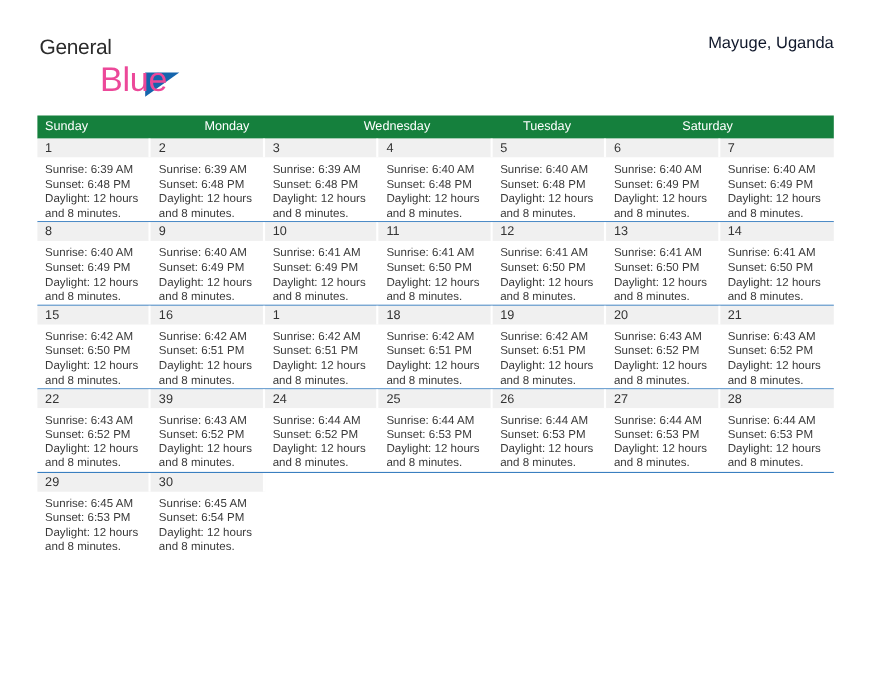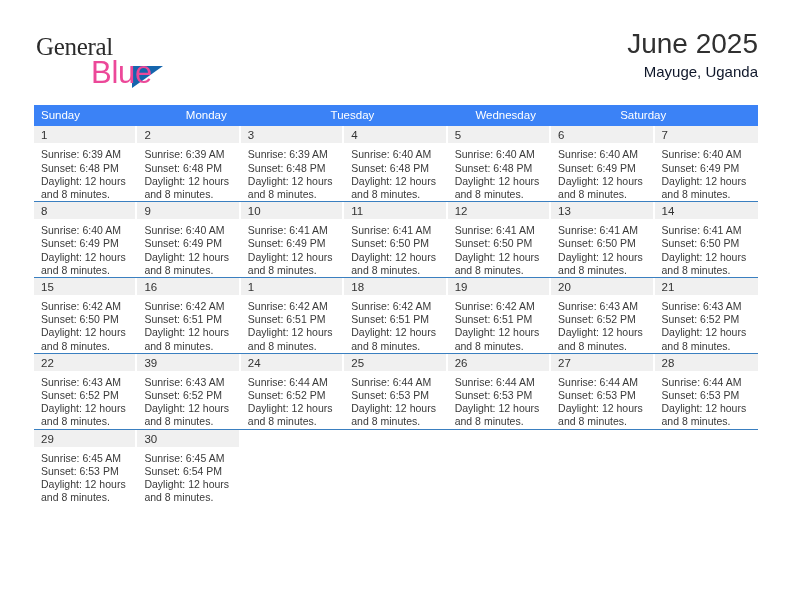--- a/index.html
+++ b/index.html
@@ -33,24 +33,24 @@
     position: absolute;
     left: 0;
     top: 0;
     width: 260px;
     height: 62px;
   }
   .brand-general {
     position: absolute;
     left: 2px;
     top: 6px;
-    font-size: 25px;
+    font-size: 19px;
     letter-spacing: -0.3px;
     color: #2b2b2b;
-    font-family: Liberation Serif, serif;
+    font-family: Liberation Sans, sans-serif;
     line-height: 1;
   }
   .brand-blue {
     position: absolute;
     left: 57px;
     top: 29px;
     font-size: 31px;
     letter-spacing: -0.3px;
     color: #ec4899;
     font-family: "Liberation Sans", sans-serif;
@@ -90,21 +90,21 @@
   
   .calendar {
     position: absolute;
     left: 34px;
     top: 105px;
     width: 724px;
   }
   .dow-row {
     display: flex;
     width: 100%;
-    background: #3b82f6;
+    background: #15803d;
   }
   .dow-cell {
     flex: 1 1 0;
     box-sizing: border-box;
     padding: 3px 0 4px 7px;
     color: #ffffff;
     font-size: 11.5px;
     line-height: 1.25;
     white-space: nowrap;
     overflow: hidden;
@@ -161,32 +161,31 @@
 
   <div class="header">
 
     <div class="brand">
       <span class="brand-general">General</span>
       <span class="brand-triangle"></span>
       <span class="brand-blue">Blue</span>
     </div>
 
     <div class="title-block">
-      <div class="month-title">June 2025</div>
       <div class="location">Mayuge, Uganda</div>
     </div>
 
   </div>
 
   <div class="calendar">
     <div class="dow-row" id="dow-row">
         <div class="dow-cell">Sunday</div>
         <div class="dow-cell">Monday</div>
+        <div class="dow-cell">Wednesday</div>
         <div class="dow-cell">Tuesday</div>
-        <div class="dow-cell">Wednesday</div>
         <div class="dow-cell">Saturday</div>
       </div>
     <div id="weeks-container">
         <div class="week-row first">
           <div class="day-cell">
             <div class="day-num-band">1</div>
             <div class="day-info">
               <div>Sunrise: 6:39 AM</div>
               <div>Sunset: 6:48 PM</div>
               <div>Daylight: 12 hours</div>

